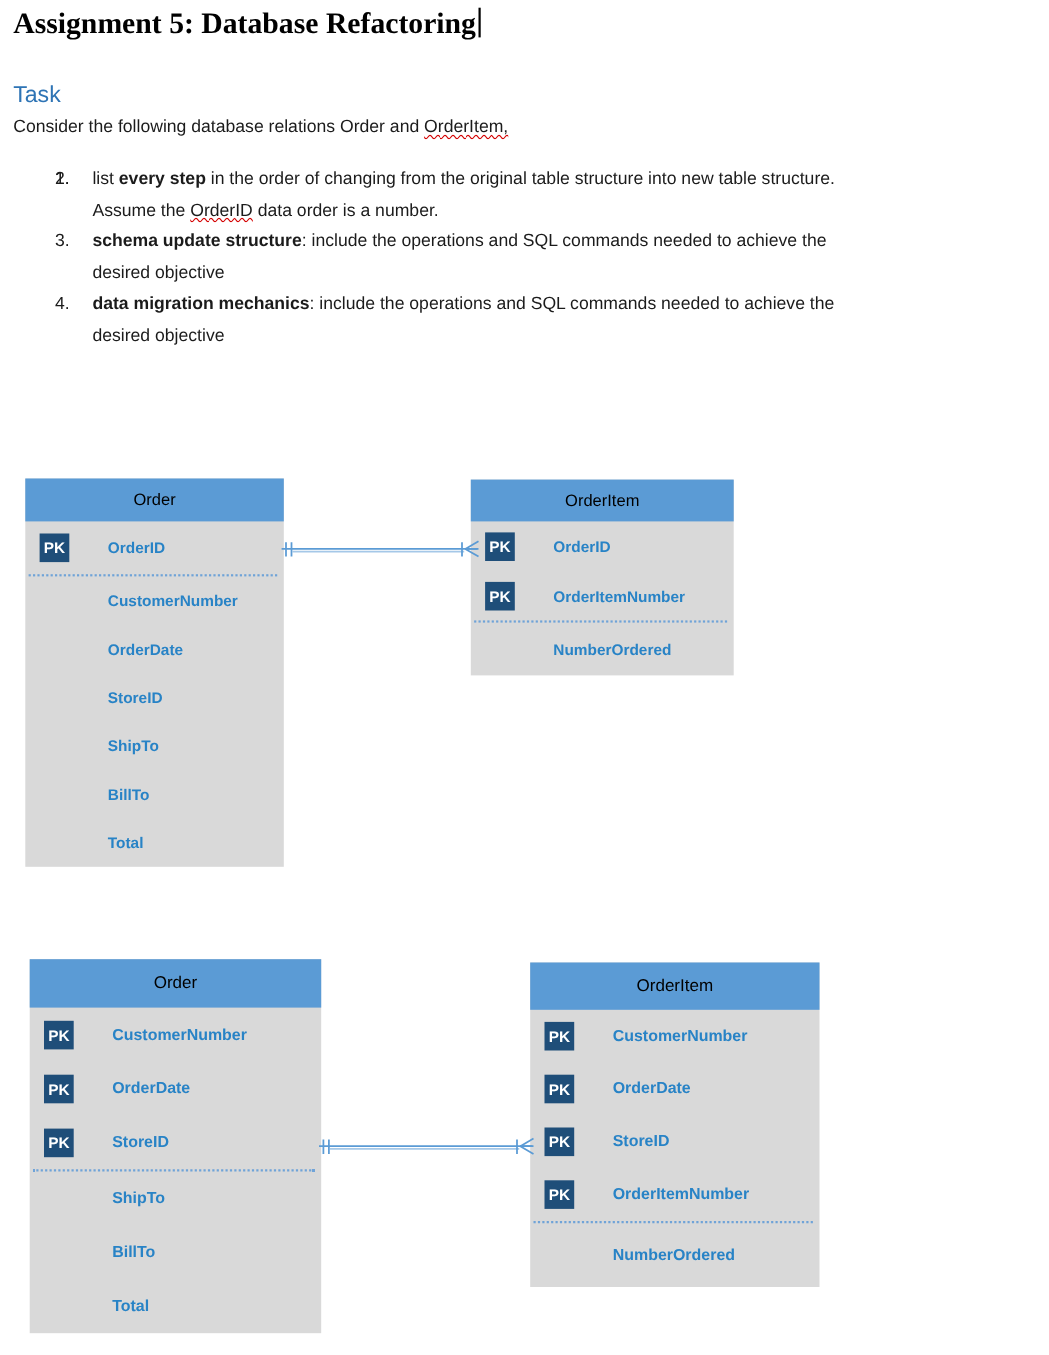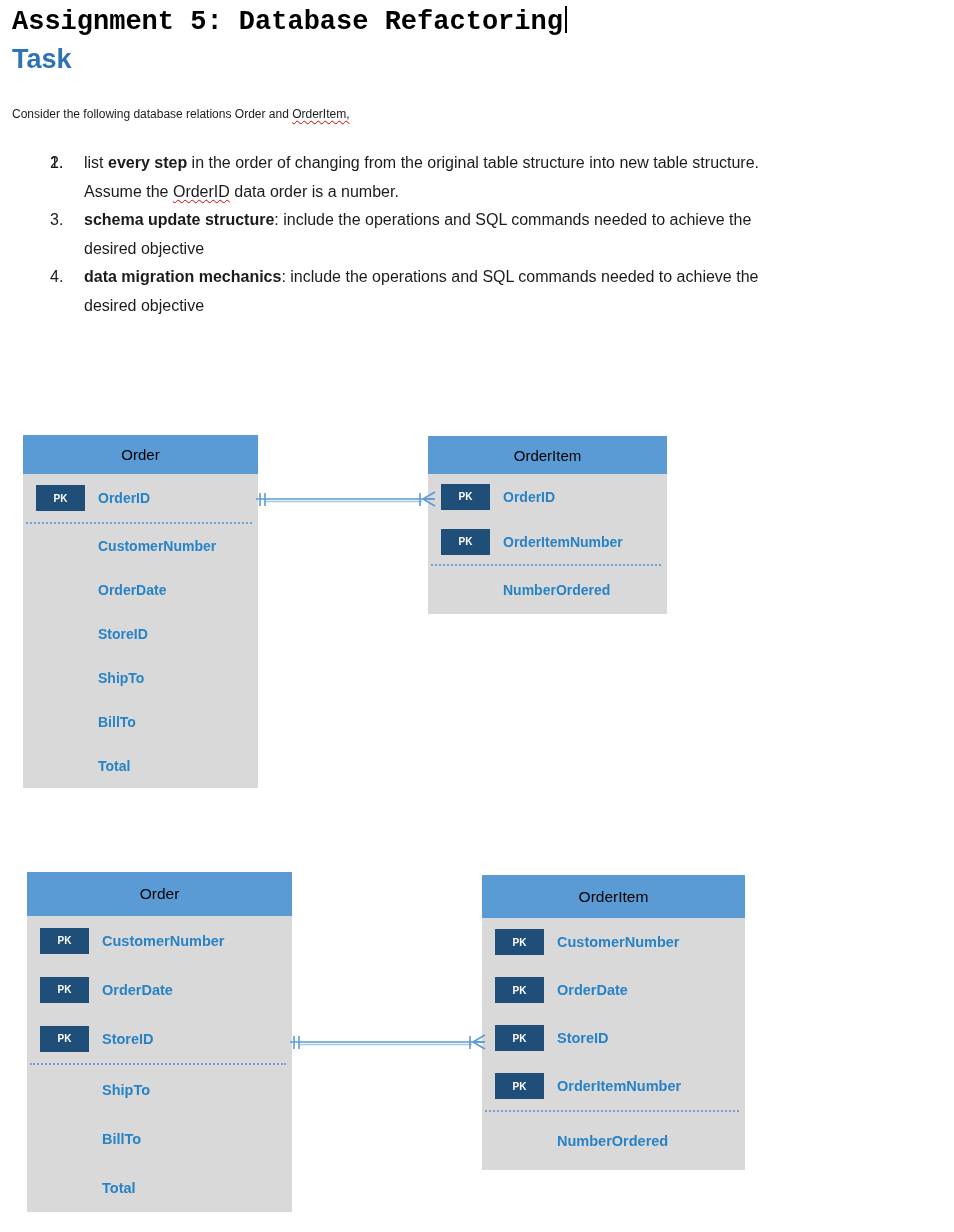--- a/index.html
+++ b/index.html
@@ -5,45 +5,45 @@
   :root{
     --header-blue:#5b9bd5; --table-gray:#d9d9d9; --pk-badge:#1f4e79;
     --field-blue:#2883c6; --heading-blue:#2e74b5; --connector-blue:#5b9bd5;
     --squiggle-red:#d40000; --divider-blue:#6fa3d8; --text-black:#1b1b1b;
   }
   *{margin:0;padding:0;box-sizing:border-box}
   html,body{background:#fff}
   .page{position:relative;width:954px;height:1232px;background:#fff;overflow:hidden;
         font-family:"Liberation Sans",sans-serif;color:var(--text-black)}
 
-  .doc-title{position:absolute;left:12px;top:6px;font-family:Liberation Mono, monospace;
+  .doc-title{position:absolute;left:12px;top:6px;font-family:Liberation Serif, serif;
              font-weight:700;font-size:27px;color:#000;white-space:nowrap}
   .caret{display:inline-block;width:2px;height:27px;background:#000;margin-left:2px;vertical-align:-4px}
 
-  .task-heading{position:absolute;left:12px;top:44px;font-size:27px;font-weight:700;color:var(--heading-blue)}
-
-  .intro{position:absolute;left:12px;top:107px;font-size:12px;white-space:nowrap}
+  .task-heading{position:absolute;left:12px;top:75px;font-size:21px;font-weight:400;color:var(--heading-blue)}
+
+  .intro{position:absolute;left:12px;top:107px;font-size:16px;white-space:nowrap}
 
   .sq{text-decoration-line:underline;text-decoration-style:wavy;
       text-decoration-color:var(--squiggle-red);text-decoration-thickness:1px;text-underline-offset:2px}
   b{font-weight:700}
 
   .task-list{position:absolute;left:12px;top:149px;width:792px;font-size:16px;line-height:28.5px}
   .task-item{position:relative;padding-left:72px}
   .task-item .body{display:inline-block;max-width:720px;vertical-align:top}
   .num{position:absolute;left:38px;top:0}
 
   .fig-caption{position:absolute;left:12px;font-size:16.5px}
 
   .erd{position:absolute;background:var(--table-gray)}
   .erd-h{display:flex;align-items:center;justify-content:center;background:var(--header-blue);
          color:#000000;font-weight:400;font-size:15px}
   .row{display:flex;align-items:center}
   .slot{width:75px;padding-left:13px;flex:none;display:flex;align-items:center}
-  .pk{width:49px;height:26px;background:var(--pk-badge);color:#fff;font-size:10px;font-weight:700;
+  .pk{width:27px;height:26px;background:var(--pk-badge);color:#fff;font-size:14px;font-weight:700;
       display:flex;align-items:center;justify-content:center}
   .fld{font-size:14px;font-weight:600;color:var(--field-blue)}
   .divider{border-top:2px dotted var(--divider-blue);margin:0 6px 0 3px}
 
   .t1o .erd-h{height:39px}  .t1o .row{height:44px}  .t1o .row.key{height:48px}
   .t1i .erd-h{height:38px}  .t1i .row{height:45px}  .t1i .row.attr{height:48px}
   .t2o .erd-h{height:44px;font-size:15.5px}  .t2o .row{height:49px}
   .t2i .erd-h{height:43px;font-size:15.5px}  .t2i .row{height:48px}  .t2i .row.attr{height:58px}
   .d2 .fld{font-size:14.5px}
 

